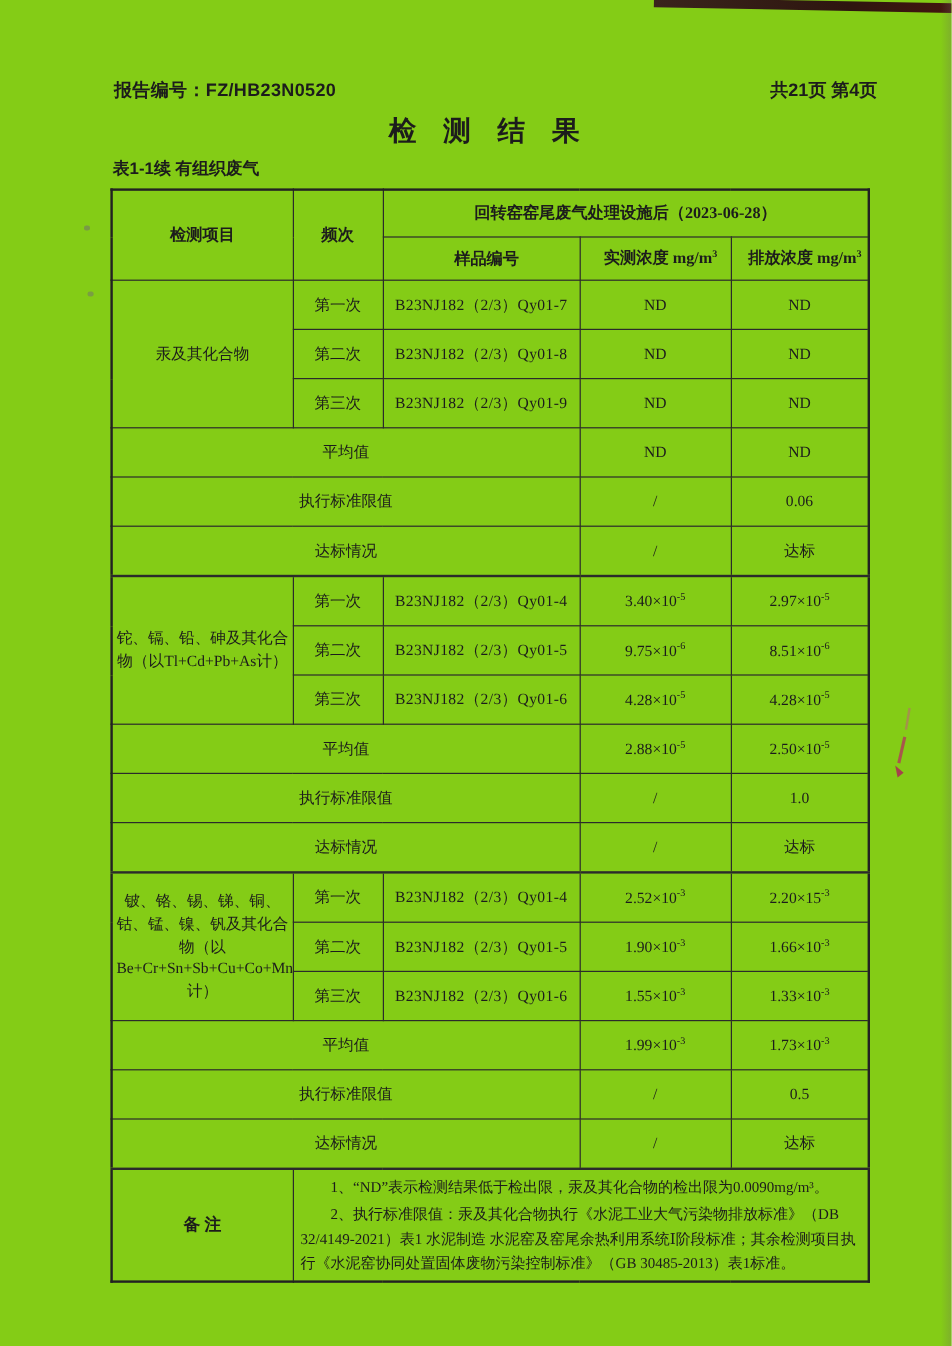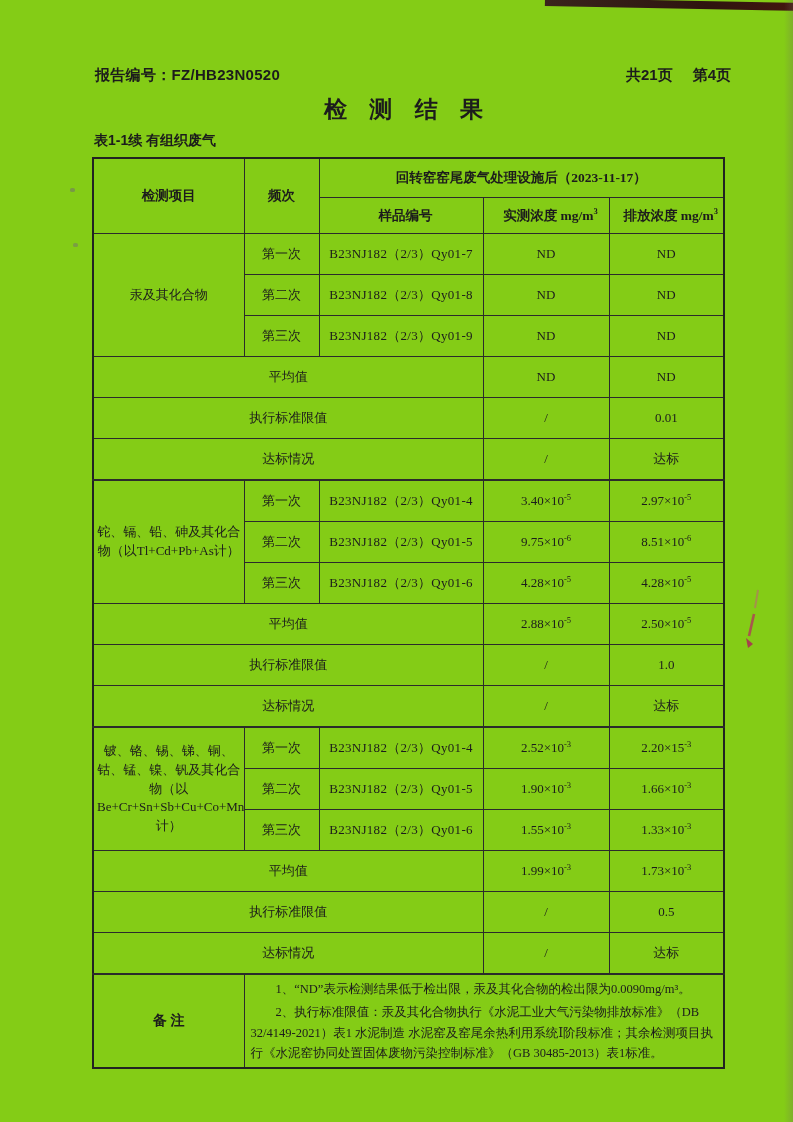--- a/index.html
+++ b/index.html
@@ -27,21 +27,21 @@
   .speck1 { left:70px; top:188px; width:5px; height:4px; opacity:.55; }
   .speck2 { left:73px; top:243px; width:5px; height:4px; opacity:.5; }
 
   
   .doc-header {
     position:absolute; top:60px; left:95px; right:62px;
     display:flex; justify-content:space-between; align-items:flex-end;
     font-family:"Liberation Sans","DejaVu Sans",sans-serif;
   }
   .report-line { font-size:15px; font-weight:700; letter-spacing:.3px; }
-  .pagination { font-size:15px; font-weight:600; display:flex; gap:20px; padding-top:6px; }
+  .pagination { font-size:15px; font-weight:600; display:flex; gap:4px; padding-top:6px; }
   .doc-title {
     position:absolute; top:94px; left:92px; width:631px;
     text-align:center; font-size:23px; font-weight:800; letter-spacing:8px;
     font-family:"Liberation Sans","DejaVu Sans",sans-serif;
   }
   .table-caption {
     position:absolute; top:132px; left:94px;
     font-size:14px; font-weight:700;
     font-family:"Liberation Sans","DejaVu Sans",sans-serif;
   }
@@ -100,21 +100,21 @@
       <col style="width:151px">
         <col style="width:75px">
         <col style="width:164px">
         <col style="width:126px">
         <col style="width:115px">
     </colgroup>
     <thead>
       <tr class="hrow1">
         <td rowspan="2">检测项目</td>
         <td rowspan="2">频次</td>
-        <td colspan="3">回转窑窑尾废气处理设施后（2023-11-17）</td>
+        <td colspan="3">回转窑窑尾废气处理设施后（2023-06-28）</td>
       </tr>
       <tr class="hrow2">
         <td>样品编号</td>
         <td><span>实测浓度 mg/m</span><sup>3</sup></td>
         <td><span>排放浓度 mg/m</span><sup>3</sup></td>
       </tr>
     </thead>
     <tbody>
 
       <tr>
@@ -137,21 +137,21 @@
         <td>ND</td>
       </tr>
       <tr>
         <td colspan="3">平均值</td>
         <td>ND</td>
         <td>ND</td>
       </tr>
       <tr>
         <td colspan="3">执行标准限值</td>
         <td>/</td>
-        <td>0.01</td>
+        <td>0.06</td>
       </tr>
       <tr>
         <td colspan="3">达标情况</td>
         <td>/</td>
         <td>达标</td>
       </tr>
 
       <tr class="sec">
         <td rowspan="3" class="item-cell">铊、镉、铅、砷及其化合物（以Tl+Cd+Pb+As计）</td>
         <td>第一次</td>

